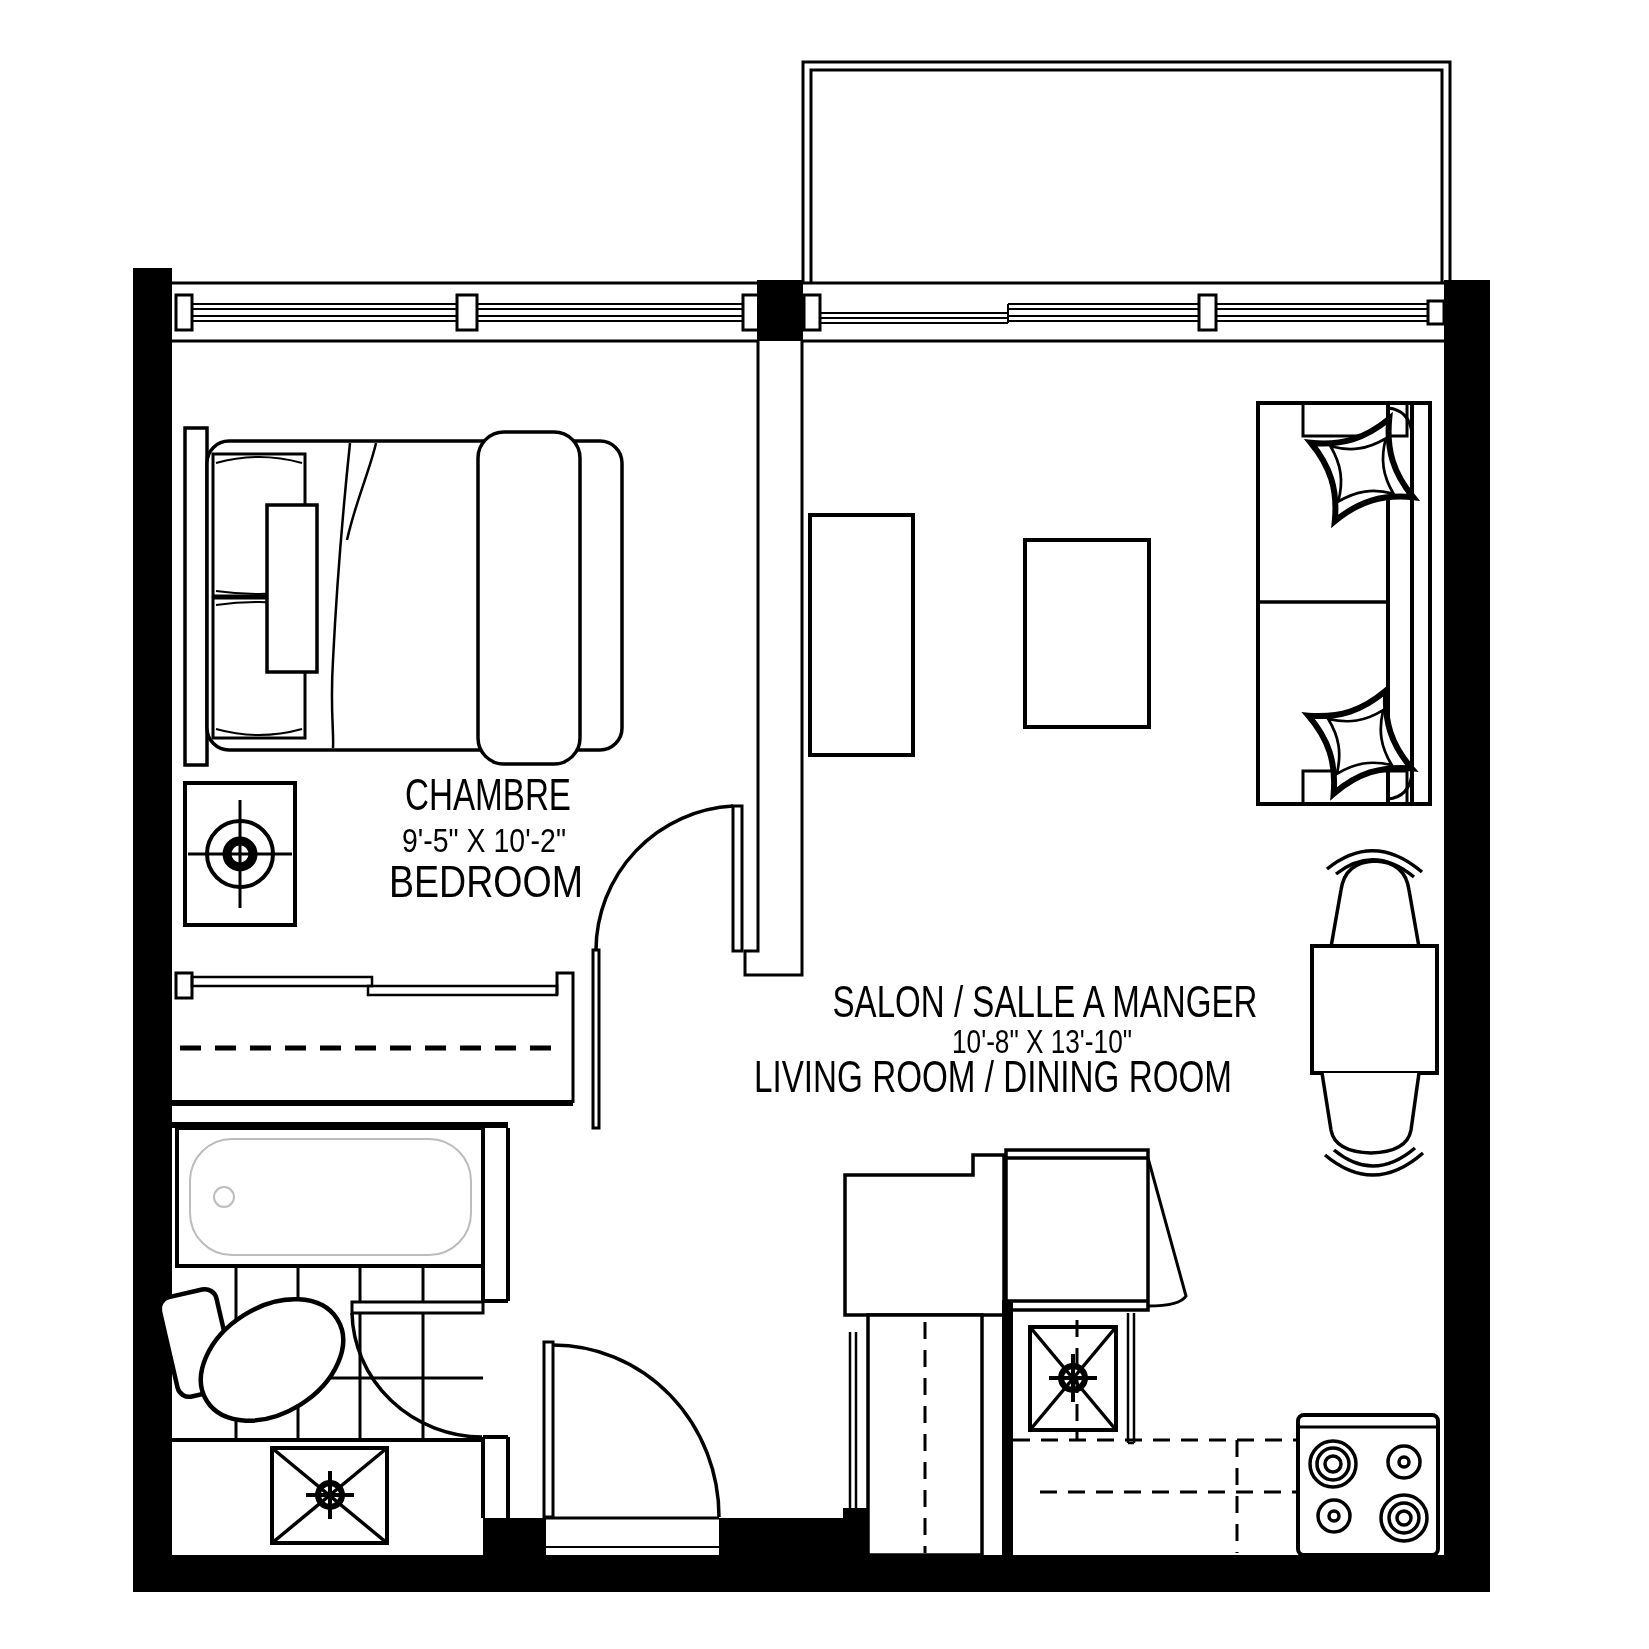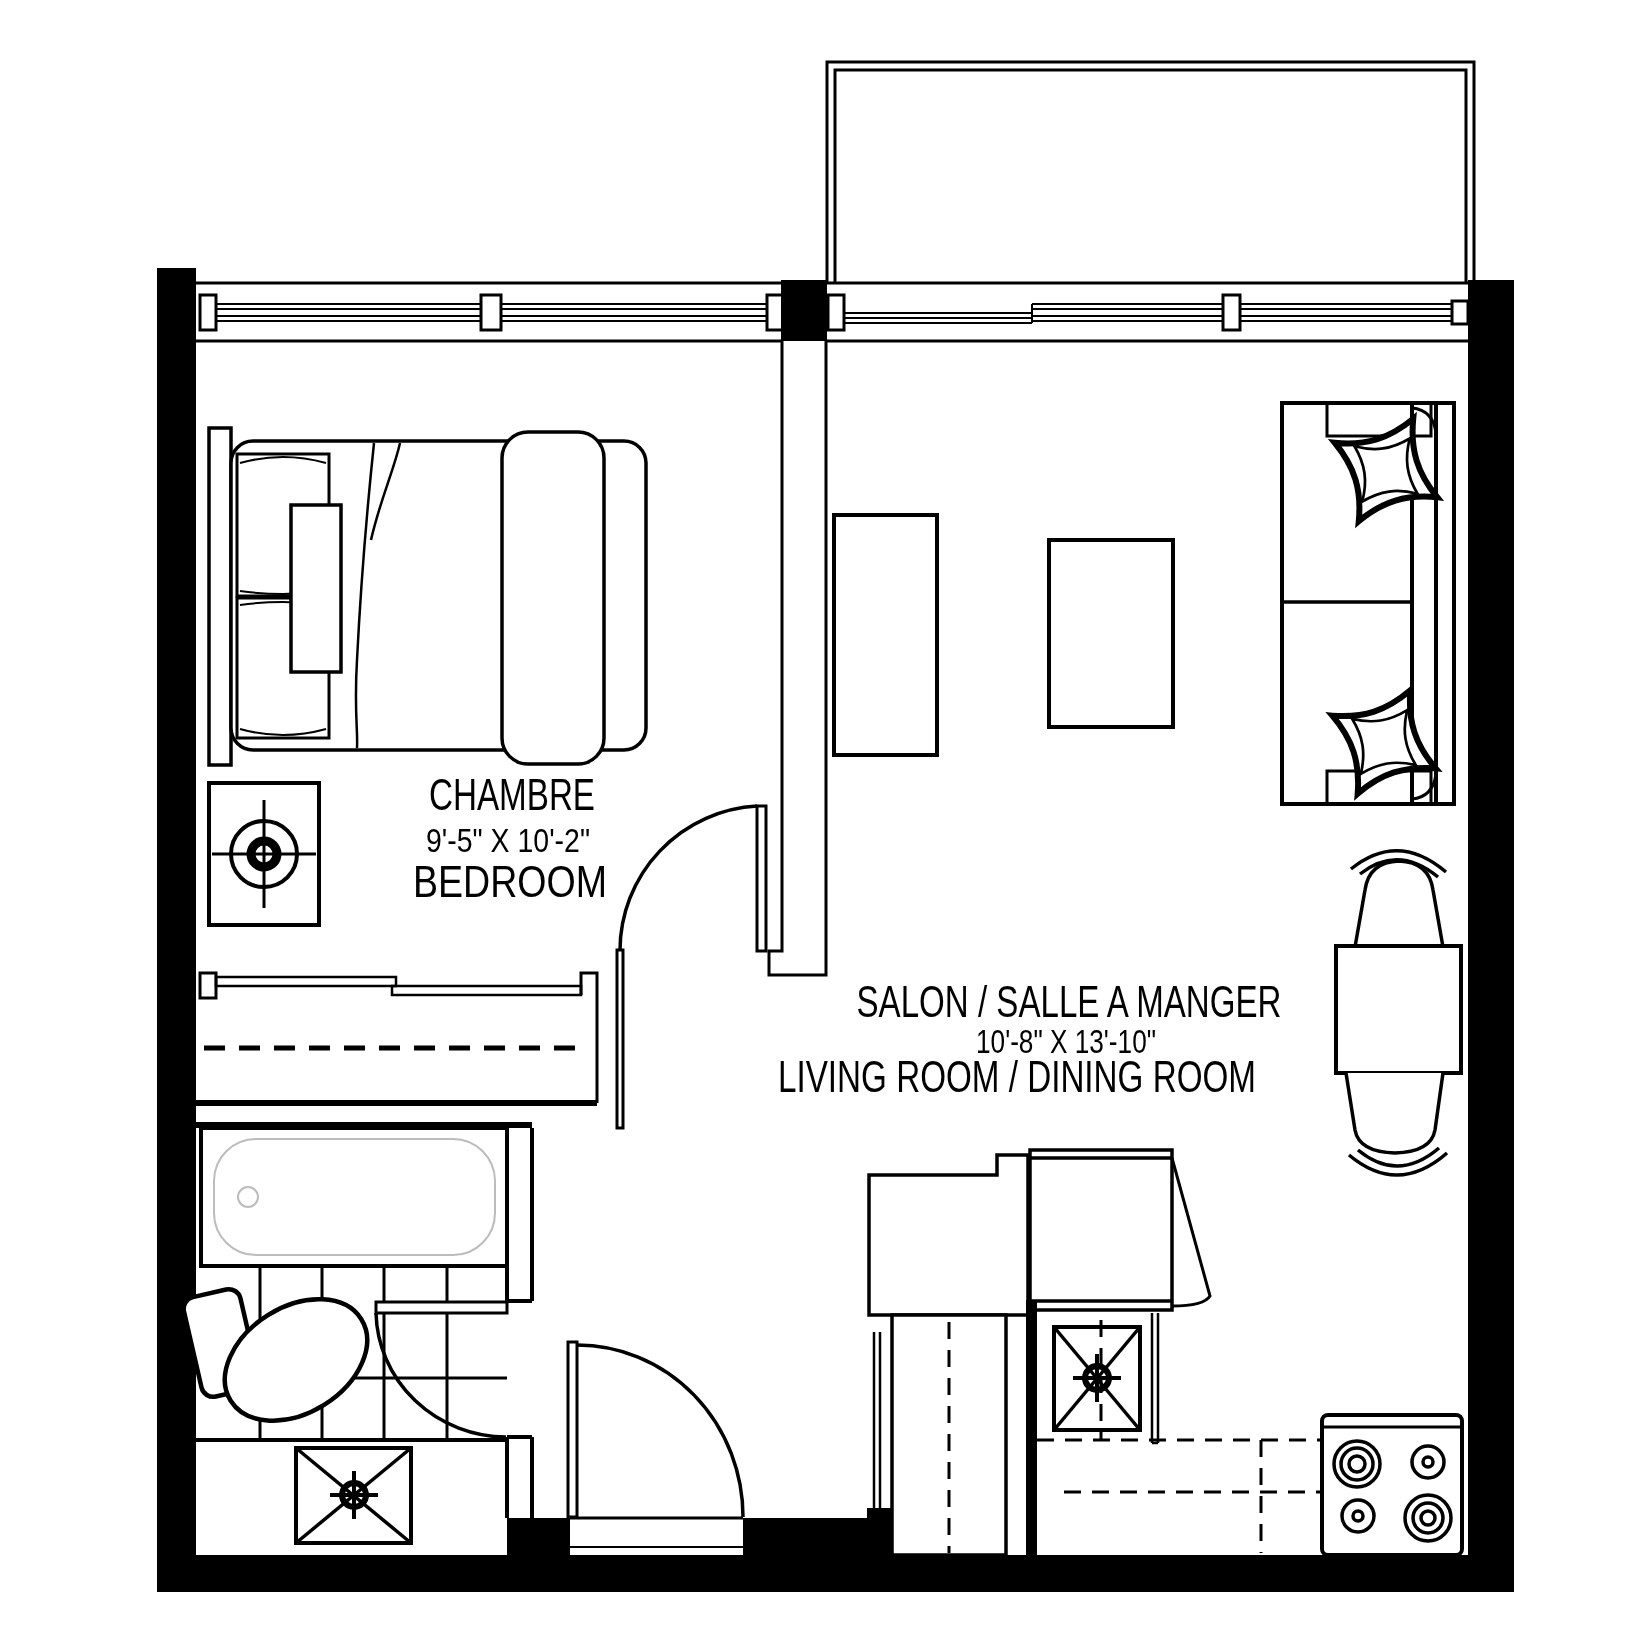--- a/index.html
+++ b/index.html
@@ -1,17 +1,17 @@
 <!DOCTYPE html>
 <html><head>
 <meta charset="utf-8">
 <style>
   html,body{margin:0;padding:0;background:#ffffff;}
   .canvas{position:relative;width:1490px;height:1649px;background:#fff;overflow:hidden;
-          font-family:"Liberation Sans", sans-serif;padding-left:24px;}
+          font-family:"Liberation Sans", sans-serif;}
   svg{display:block}
   .lbl{fill:#000;}
   .big{font-size:44px;}
   .small{font-size:33px;}
 </style>
 </head>
 <body>
 
 <div class="canvas">
 <svg viewBox="0 0 1649 1649" width="1649" height="1649">

